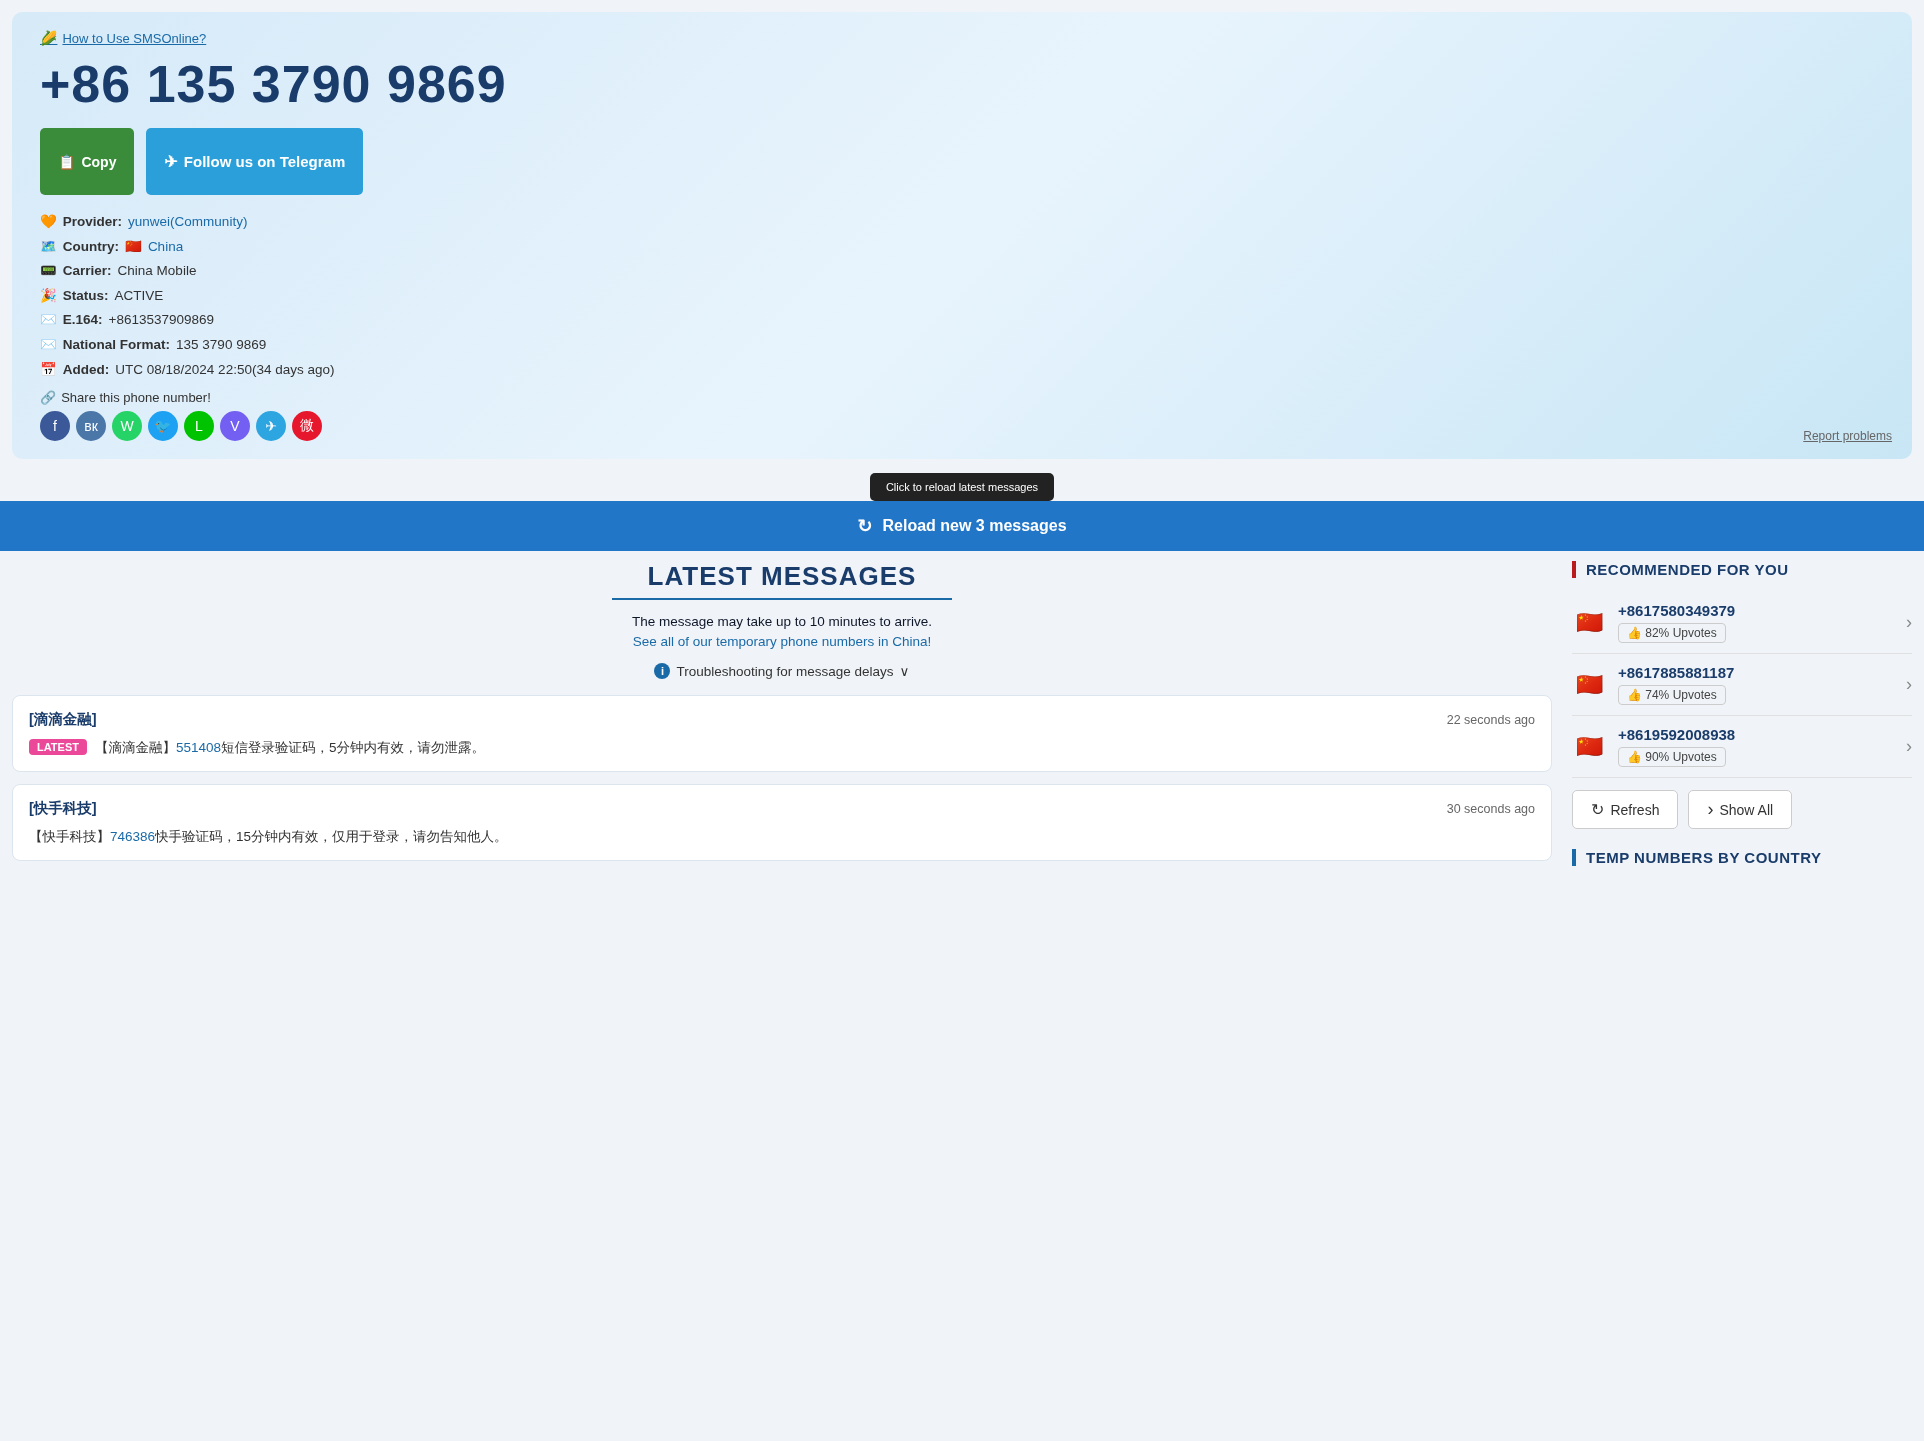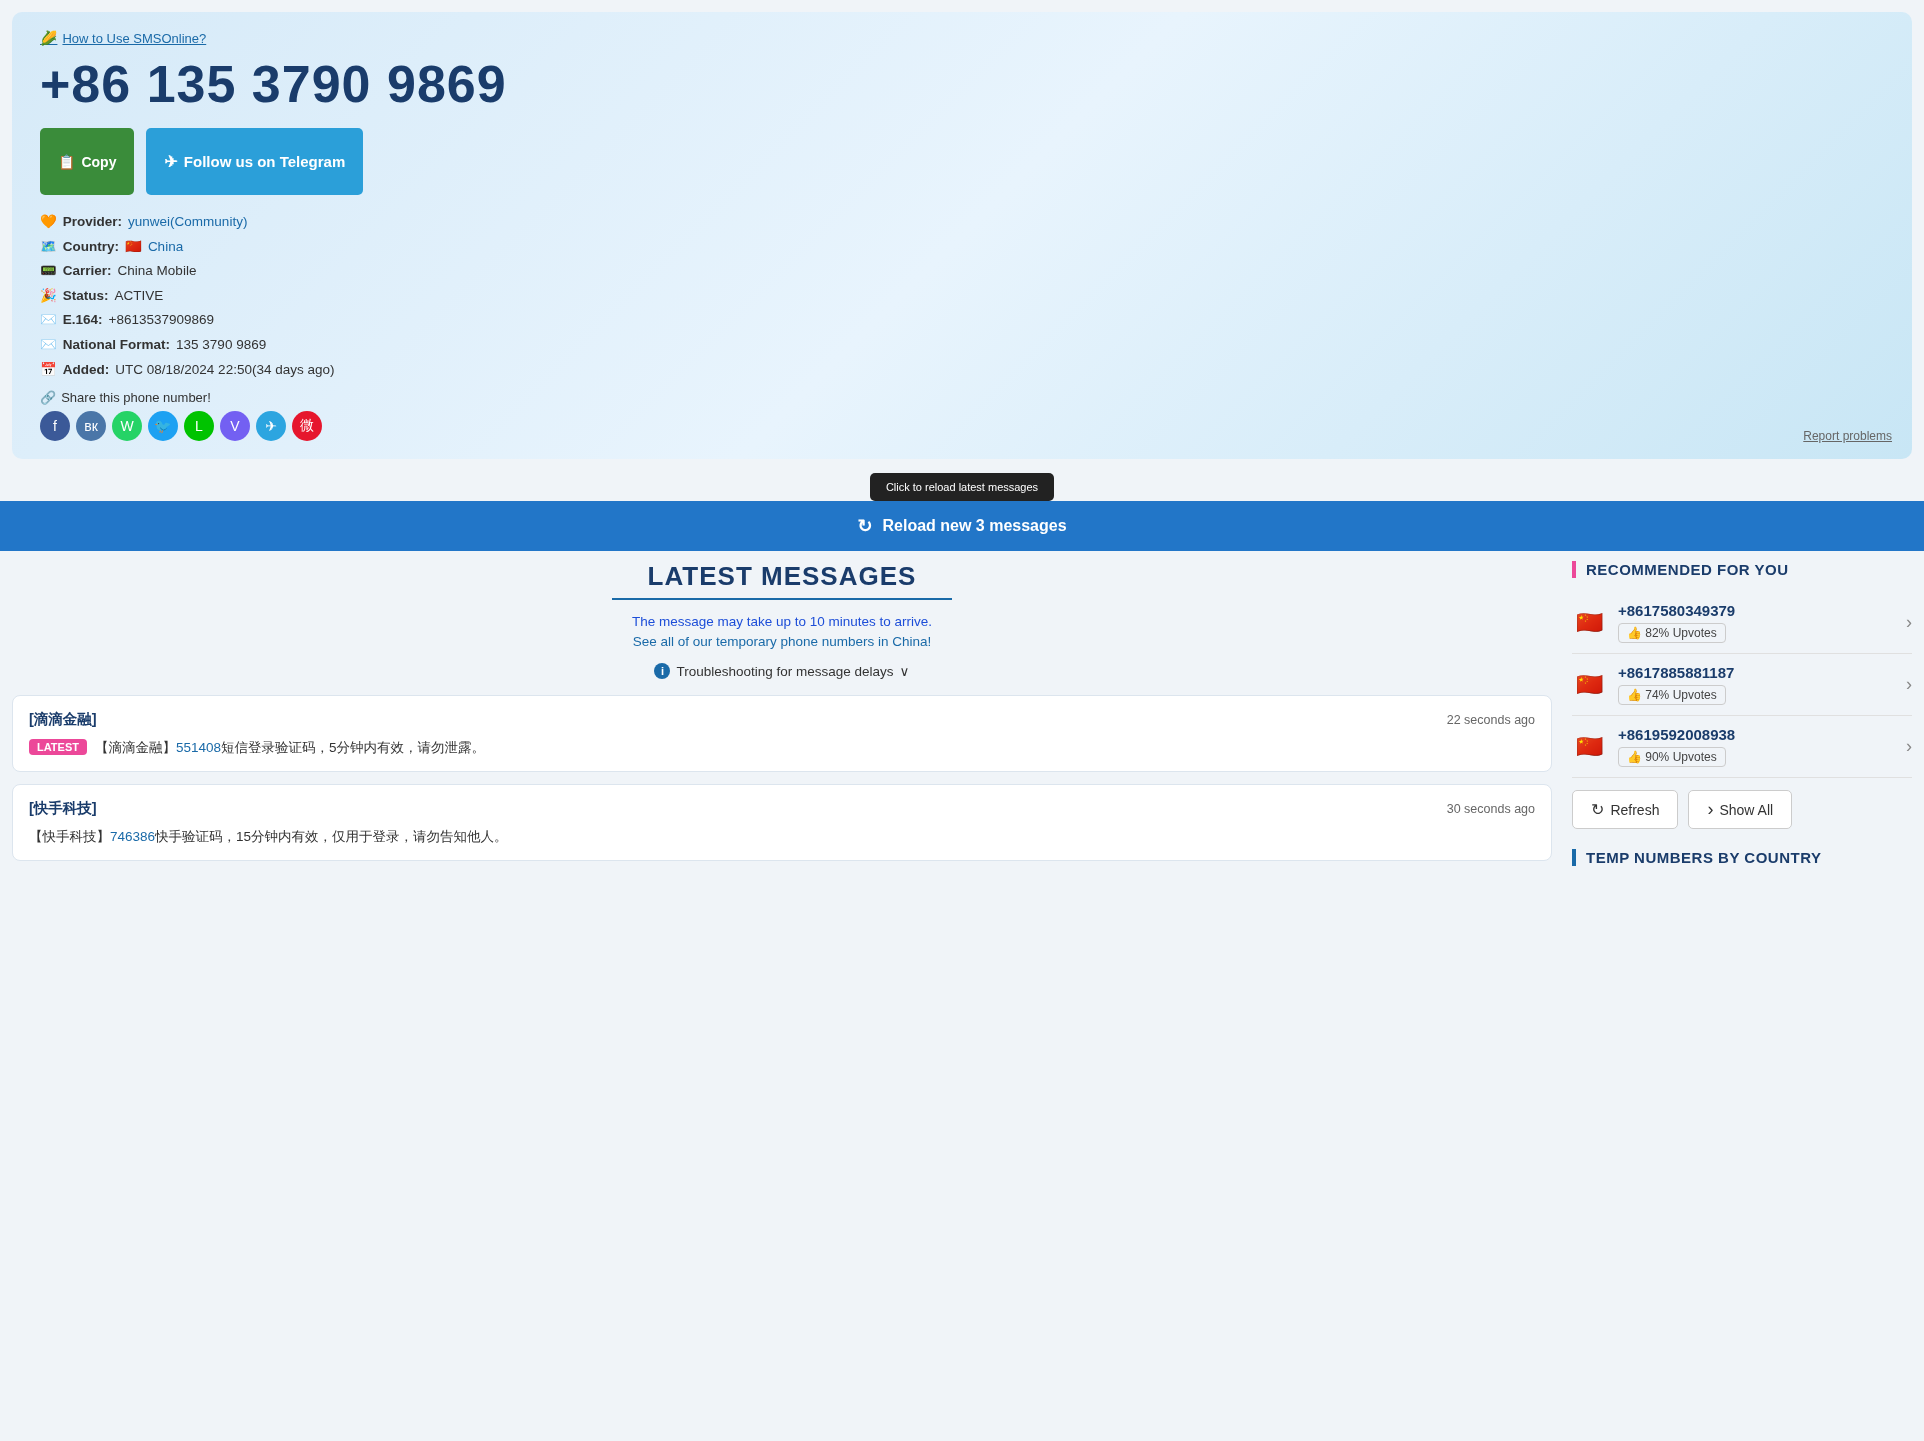--- a/index.html
+++ b/index.html
@@ -173,21 +173,21 @@
     }
     .section-title-underline {
       width: 340px;
       height: 2px;
       background: #1a6aa8;
       margin: 0 auto 14px auto;
     }
 
     .subtitle-text {
       text-align: center;
-      color: #1d4ed8;
+      color: #0f172a;
       font-size: 13.5px;
       margin-bottom: 4px;
     }
     .subtitle-link {
       text-align: center;
       margin-bottom: 14px;
     }
     .subtitle-link a {
       color: #1a6aa8;
       text-decoration: none;
@@ -262,21 +262,21 @@
 
     .sidebar {
       width: 340px;
       flex-shrink: 0;
     }
 
     .sidebar-section-title {
       font-size: 15px;
       font-weight: 900;
       color: #1a3c6b;
-      border-left: 4px solid #ec4899;
+      border-left: 4px solid #b91c1c;
       padding-left: 10px;
       margin-bottom: 14px;
       letter-spacing: 0.5px;
     }
 
     .recommended-item {
       display: flex;
       align-items: center;
       border-bottom: 1px solid #e0e0e0;
       padding: 10px 0;

